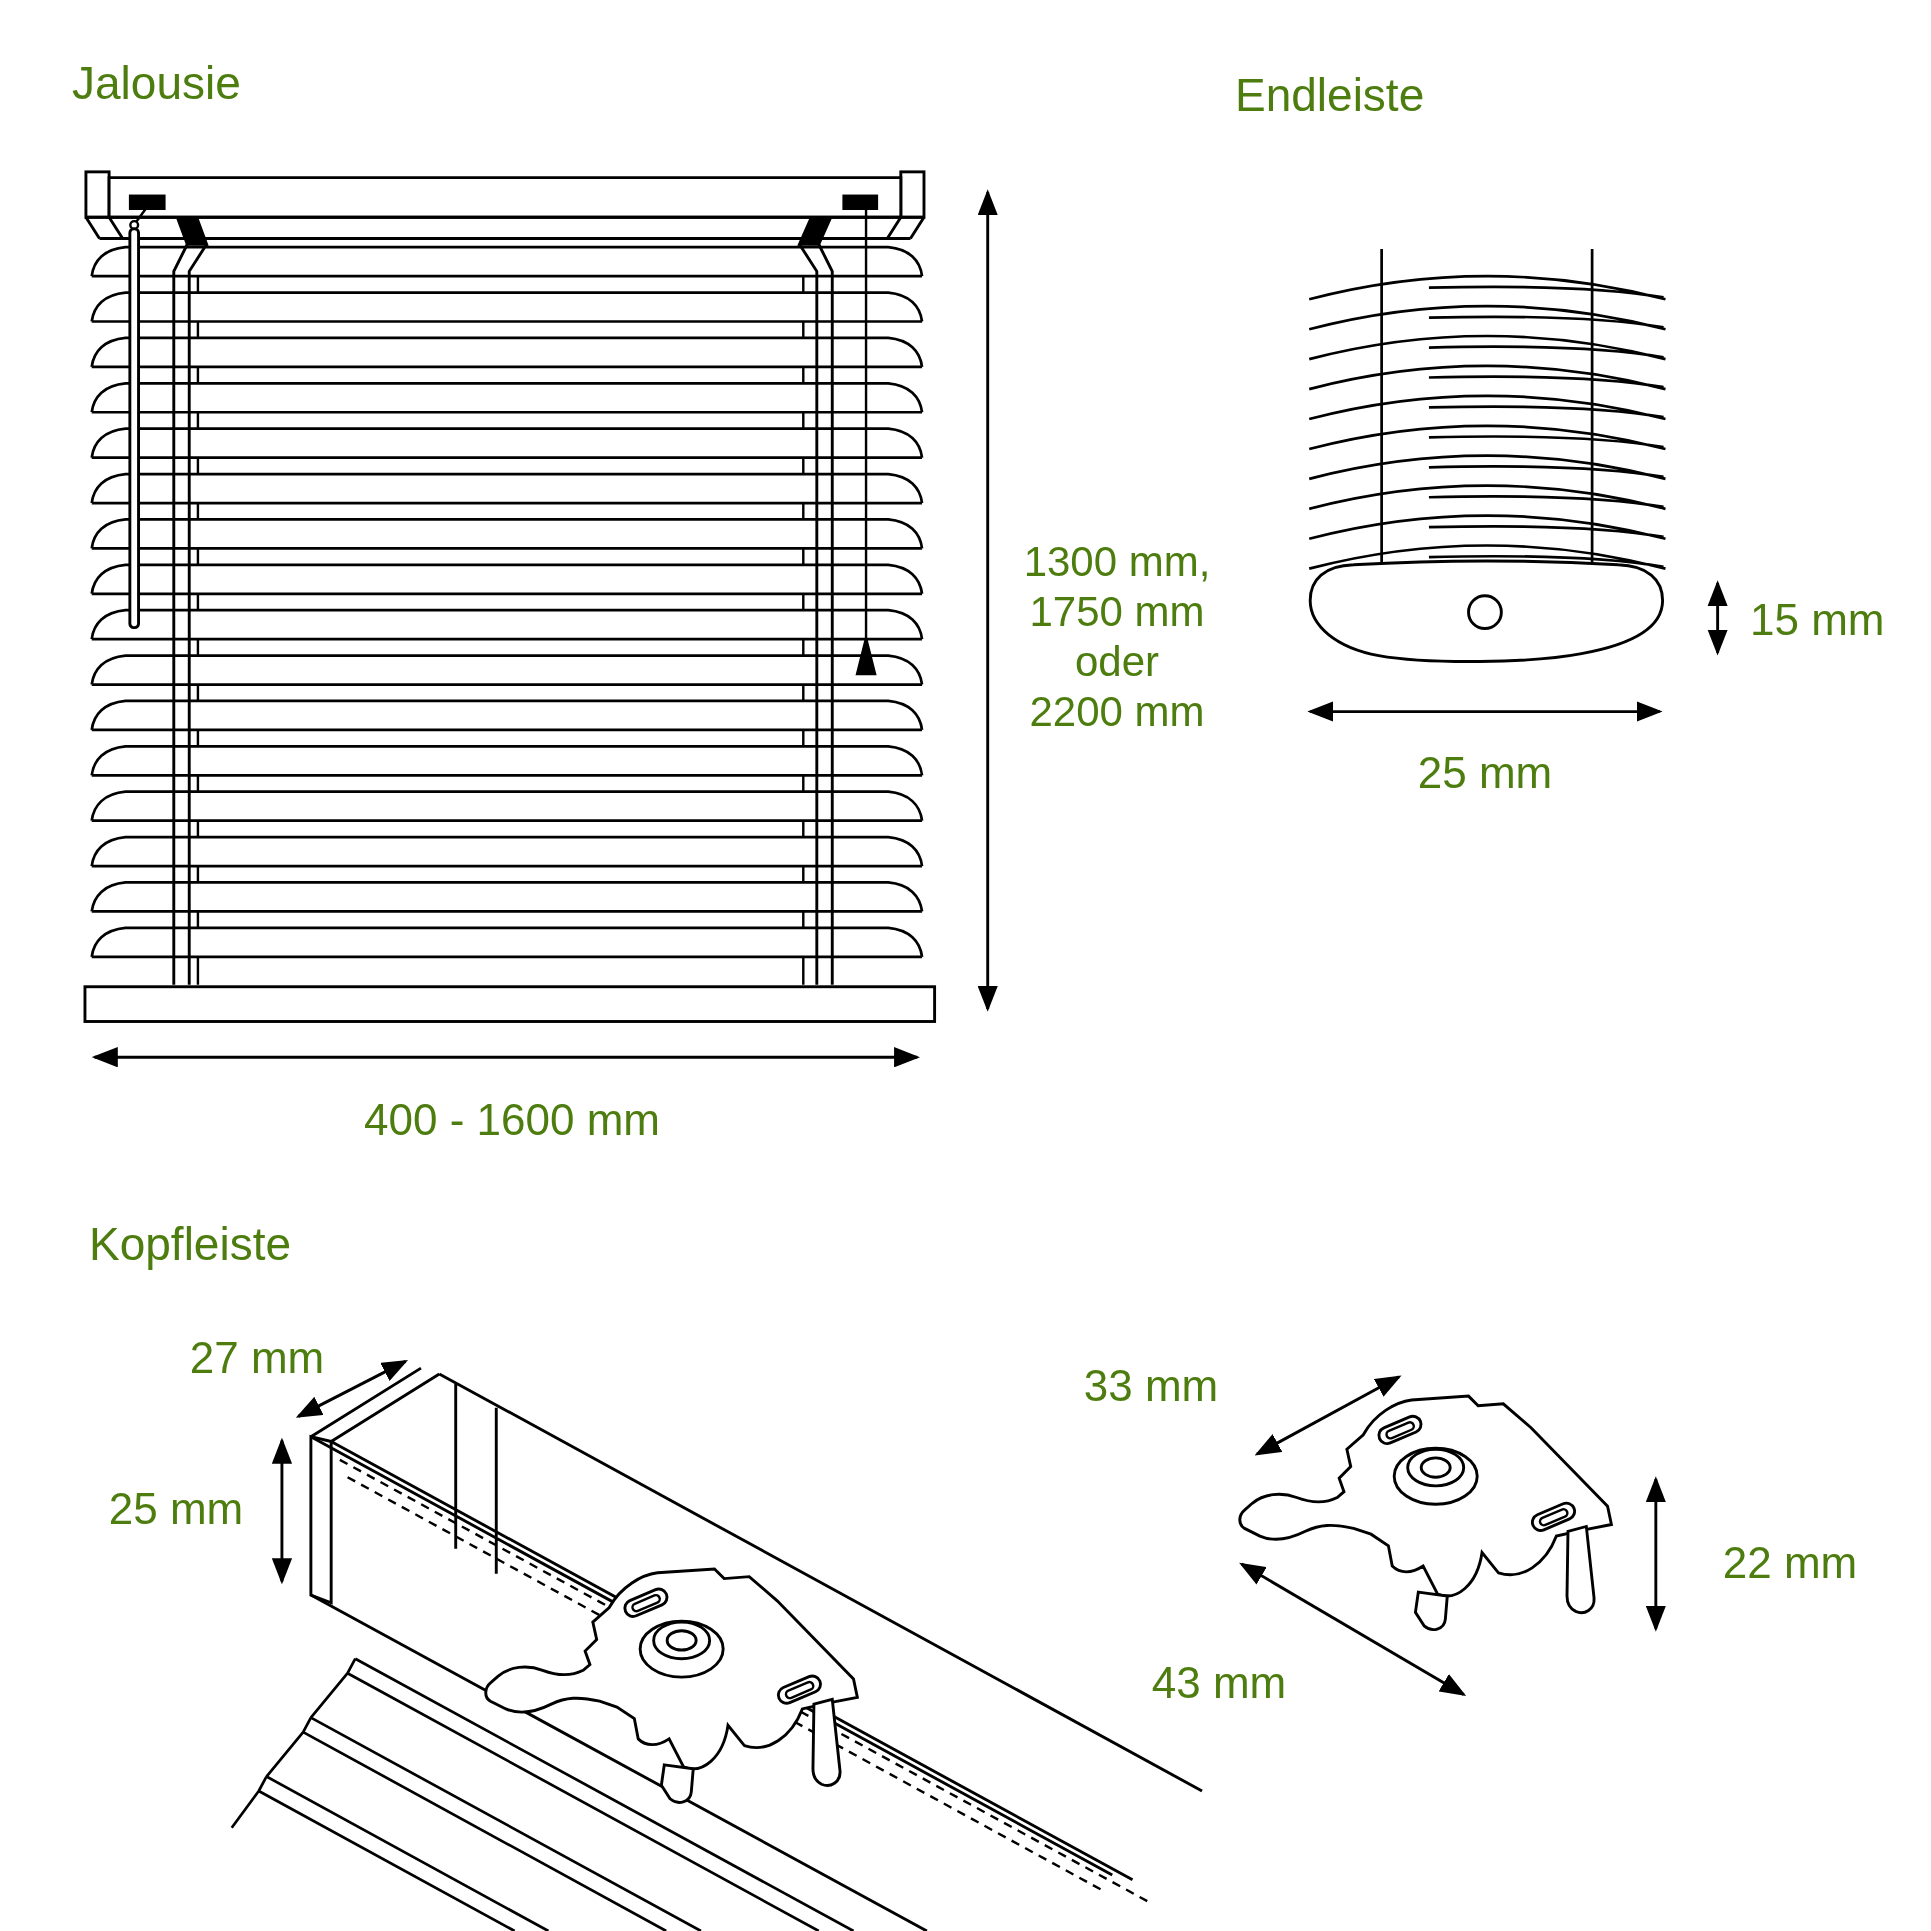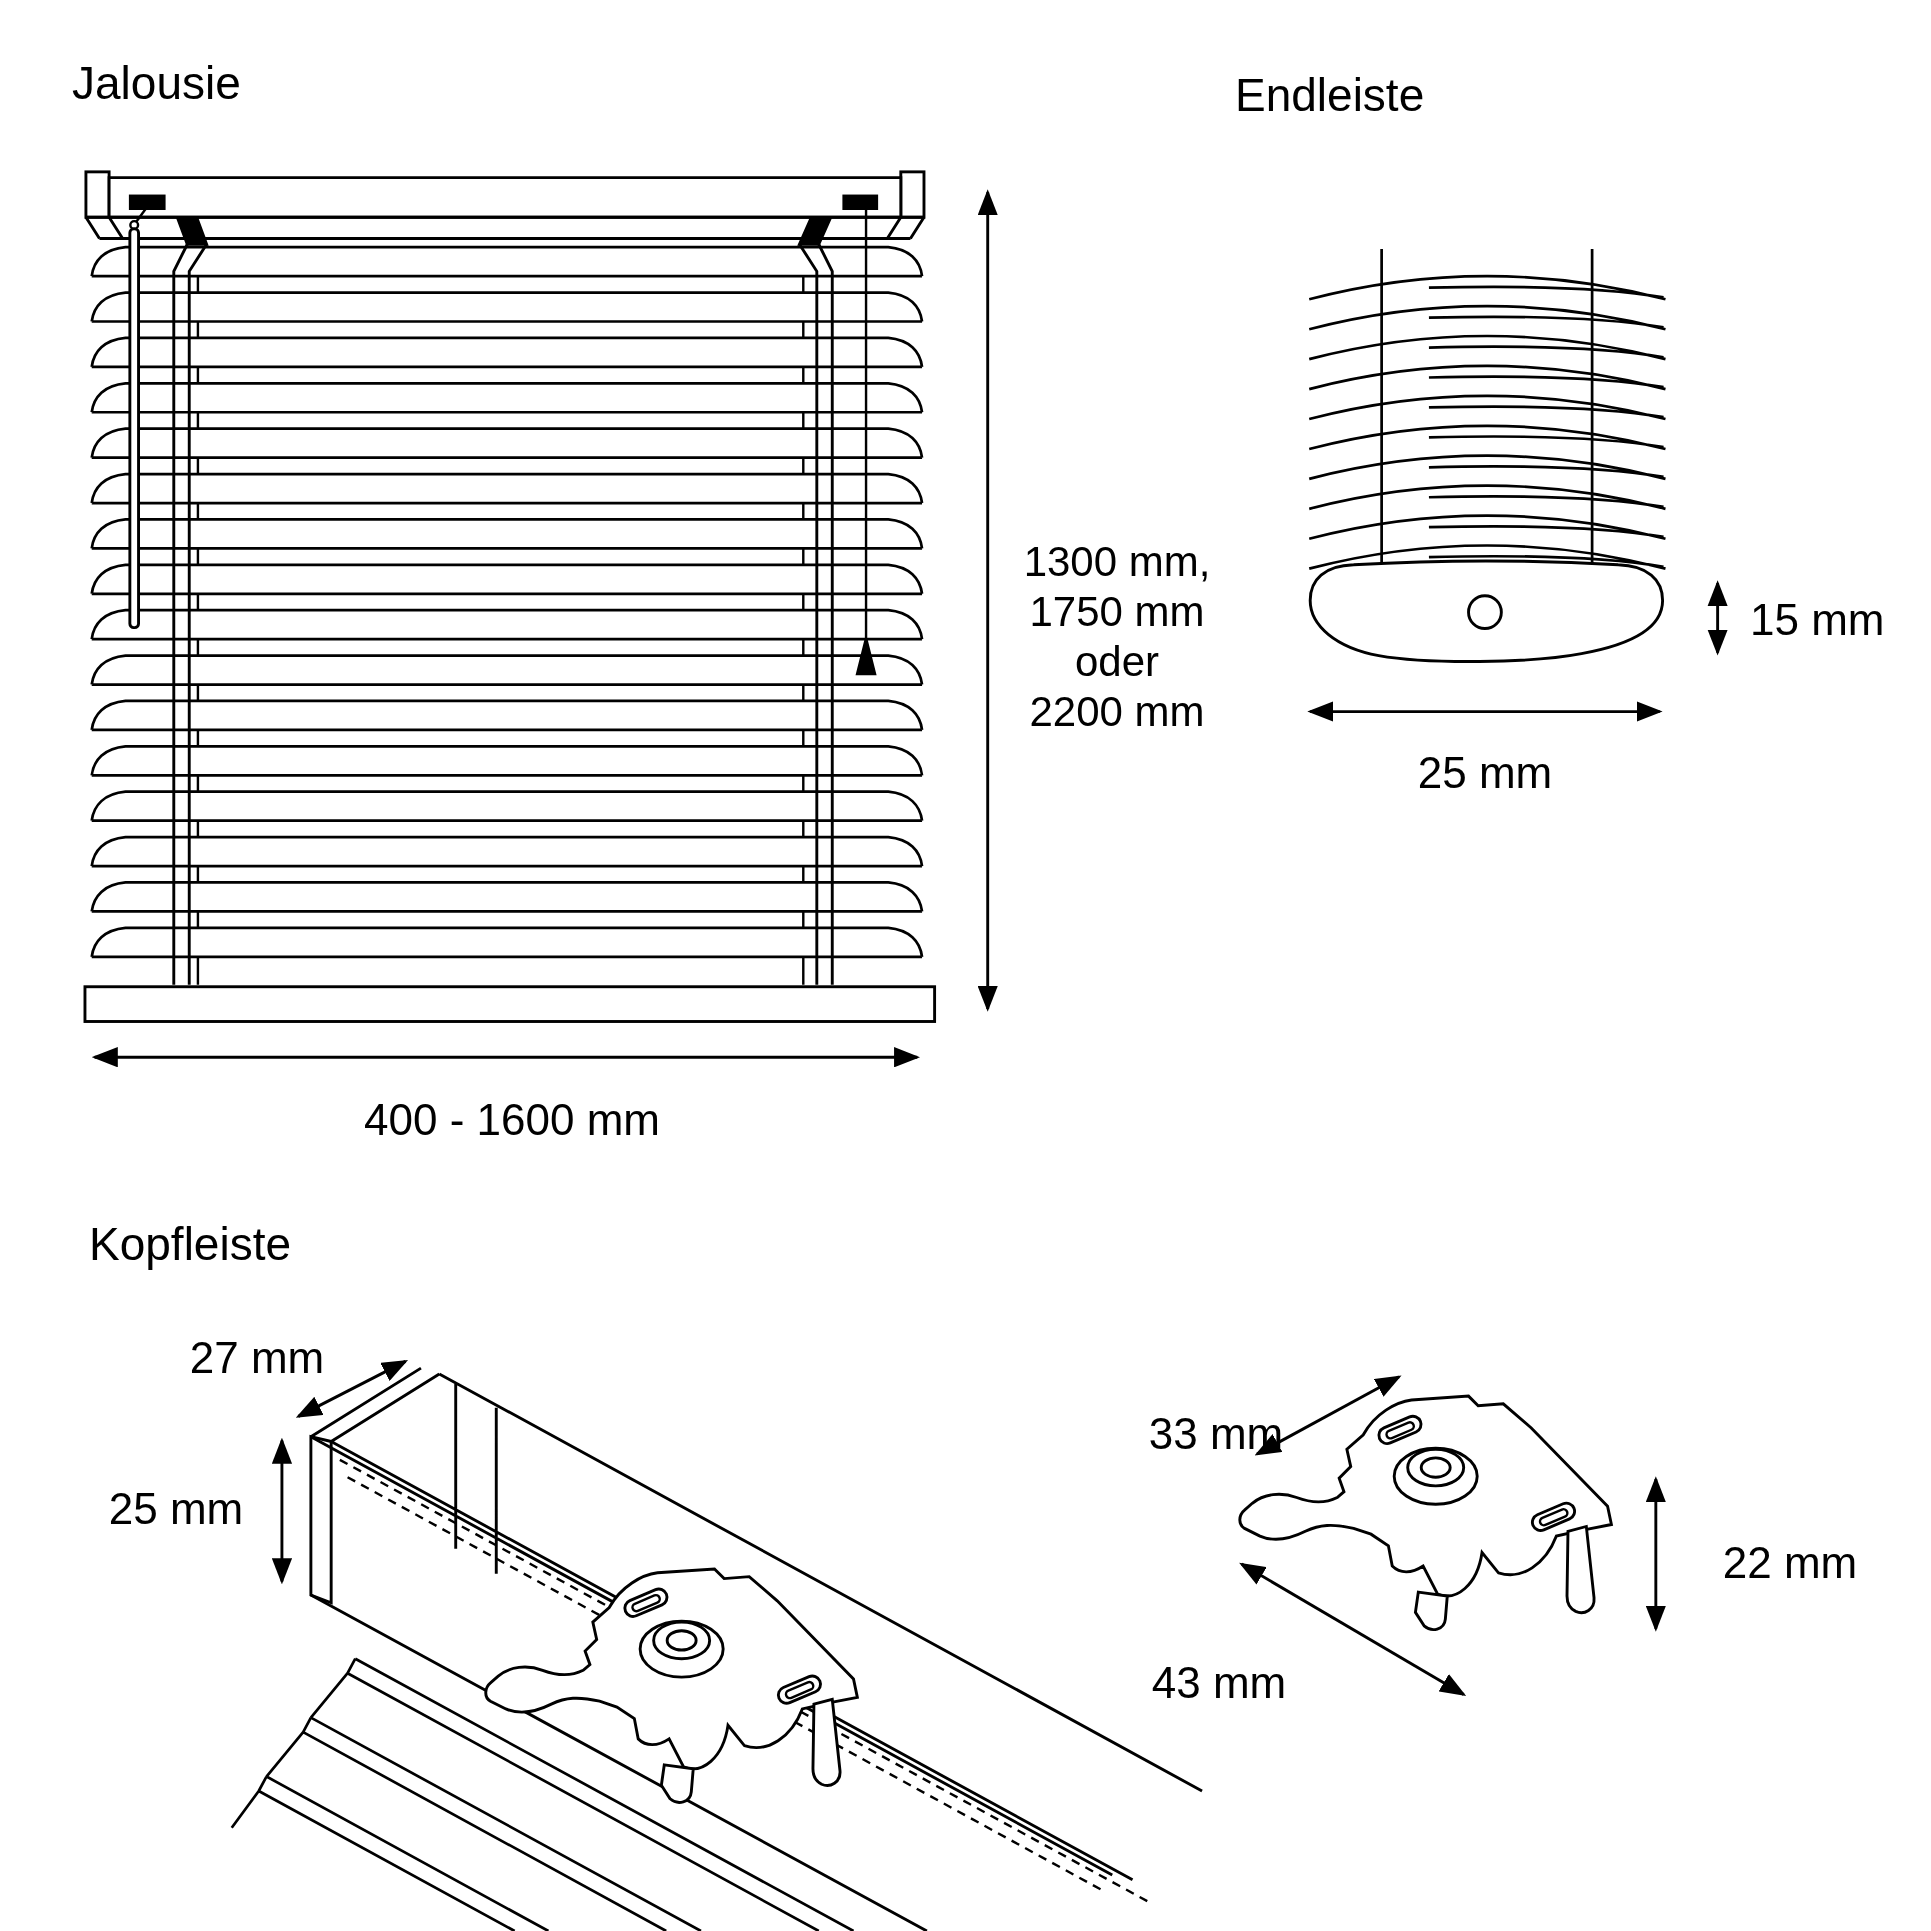--- a/index.html
+++ b/index.html
@@ -1,21 +1,21 @@
 <!DOCTYPE html>
 <html><head>
 <meta charset="utf-8">
 <style>
   html,body{margin:0;padding:0;background:#fff;}
   .canvas{
     position:relative;width:1931px;height:1931px;background:#ffffff;
     font-family:"Liberation Sans", sans-serif;color:#000;overflow:hidden;
   }
   .canvas svg{position:absolute;left:0;top:0;}
-  .lbl{position:absolute;white-space:nowrap;color:#000000;}
+  .lbl{position:absolute;white-space:nowrap;color:#4d7c0f;}
   .title{font-size:46px;}
   .dim{font-size:44px;}
   .cx{transform:translateX(-50%);text-align:center;}
   .multiline{font-size:42px;line-height:50px;}
 </style>
 </head>
 <body>
 
 <div class="canvas">
 
@@ -177,20 +177,20 @@
   <div class="lbl dim cx" style="left:512px;top:1083px;margin-top:12px;">400 - 1600 mm</div>
 
   <div class="lbl dim" style="left:1750px;top:595px;">15 mm</div>
 
   <div class="lbl dim cx" style="left:1485px;top:748px;">25 mm</div>
 
   <div class="lbl dim cx" style="left:257px;top:1333px;">27 mm</div>
 
   <div class="lbl dim cx" style="left:176px;top:1484px;">25 mm</div>
 
-  <div class="lbl dim cx" style="left:1216px;top:1361px;margin-top:48px;">33 mm</div>
+  <div class="lbl dim cx" style="left:1151px;top:1361px;">33 mm</div>
 
   <div class="lbl dim cx" style="left:1790px;top:1538px;">22 mm</div>
 
   <div class="lbl dim cx" style="left:1219px;top:1638px;margin-top:20px;">43 mm</div>
 
 </div>
 
 
 </body></html>

